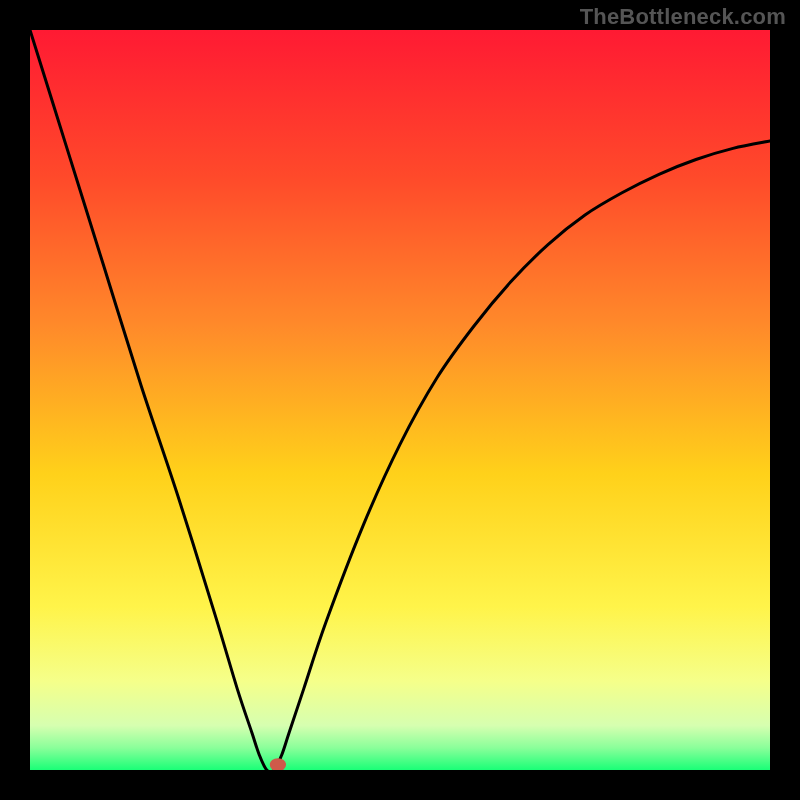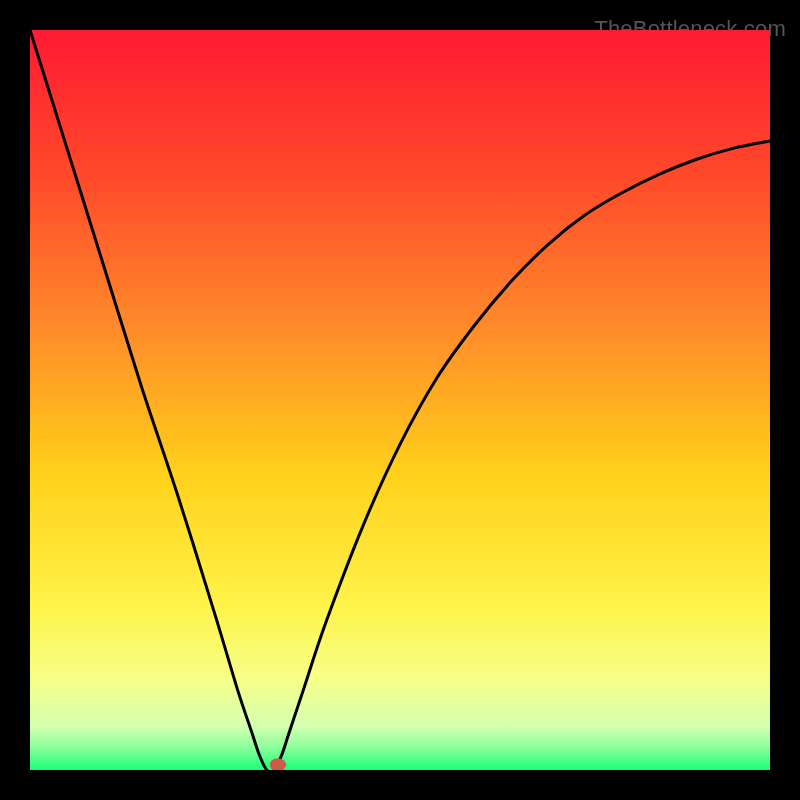--- a/index.html
+++ b/index.html
@@ -9,24 +9,23 @@
     width: 800px;
     height: 800px;
     background: #000;
   }
   .watermark {
     position: absolute;
     top: 4px;
     right: 14px;
     font-family: Arial, Helvetica, sans-serif;
     font-size: 22px;
-    font-weight: 400;
+    font-weight: 700;
     color: #555;
     letter-spacing: 0.2px;
-    margin-top: 12px;
   }
   .plot {
     position: absolute;
     left: 30px;
     top: 30px;
     width: 740px;
     height: 740px;
   }
   .plot svg { display: block; }
 </style>

